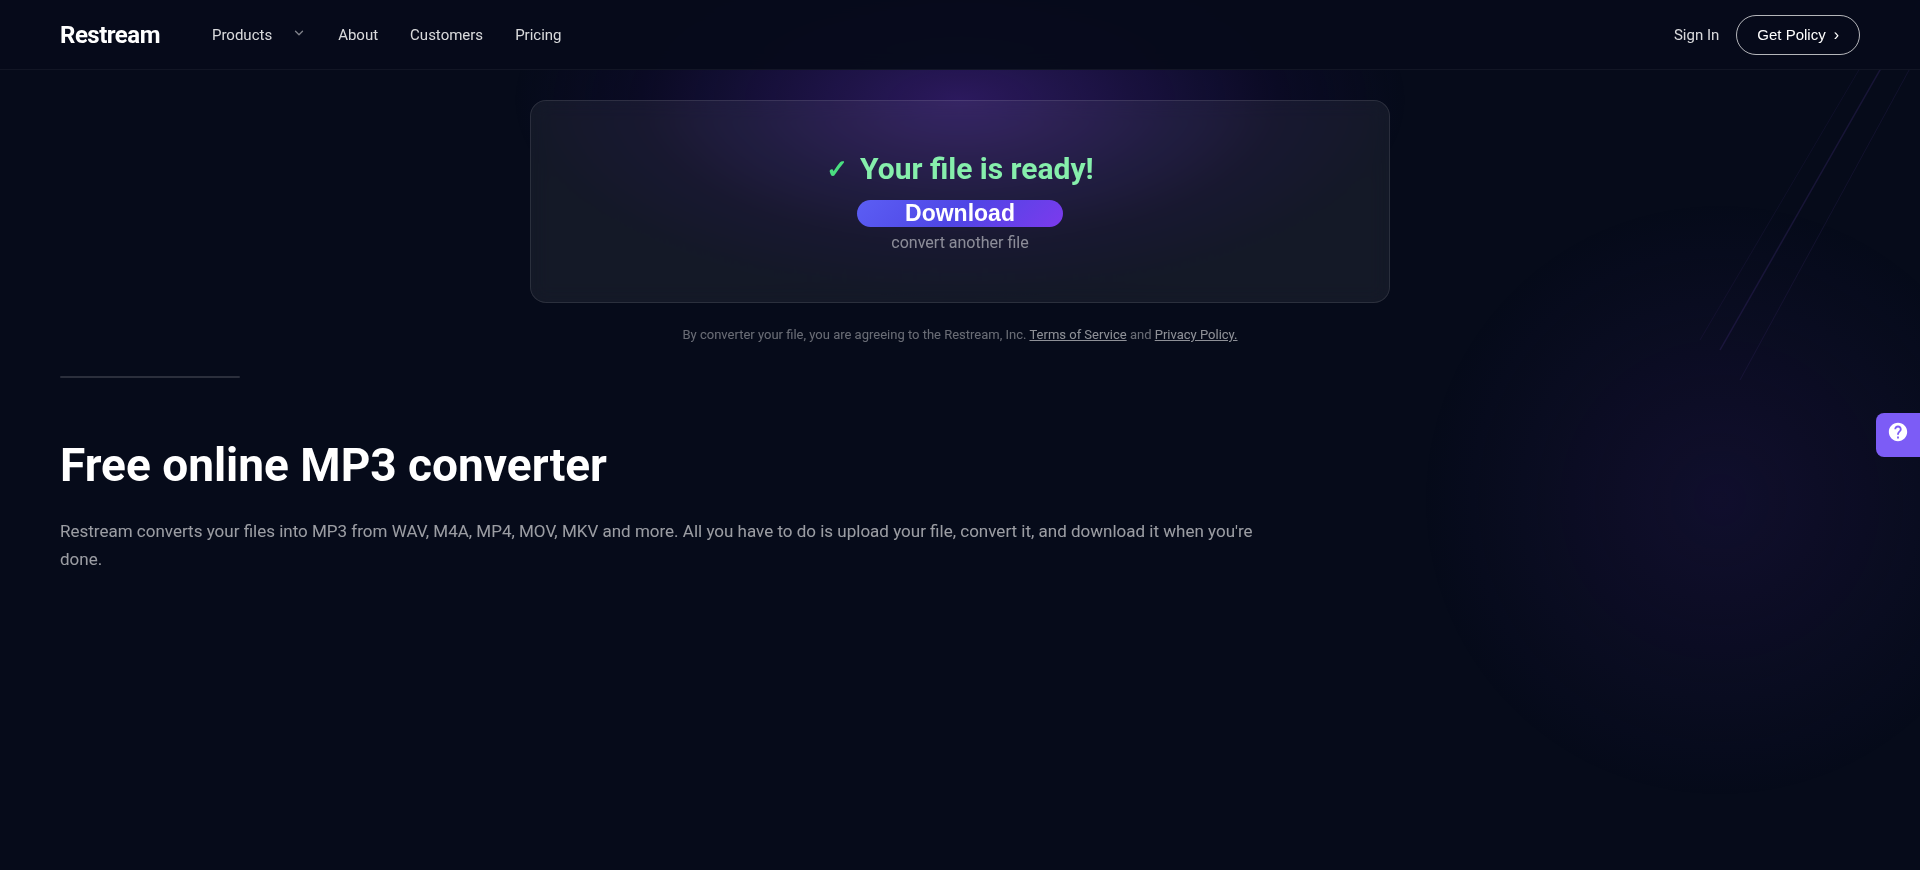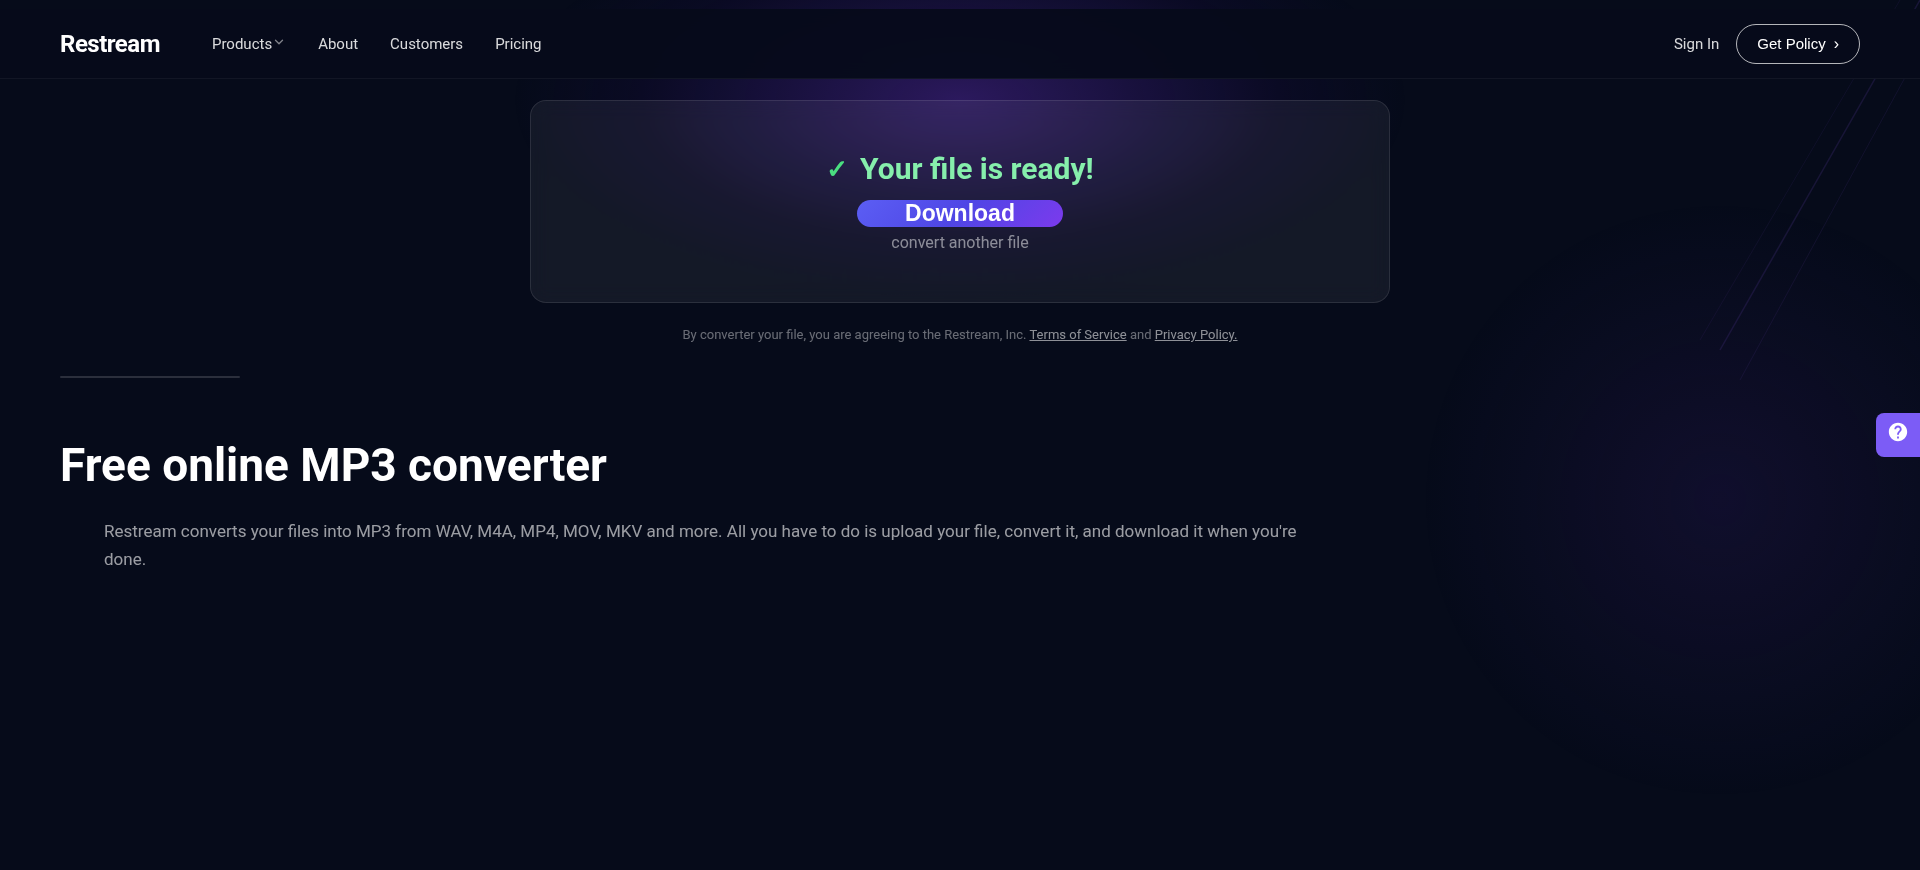--- a/index.html
+++ b/index.html
@@ -40,21 +40,21 @@
       width: 600px;
       height: 600px;
       background: radial-gradient(ellipse at center, rgba(60, 30, 120, 0.2) 0%, transparent 70%);
       pointer-events: none;
       z-index: 0;
     }
 
     
     .navbar {
       position: fixed;
-      top: 9px;
+      top: 0;
       left: 0;
       right: 0;
       height: 70px;
       display: flex;
       align-items: center;
       justify-content: space-between;
       padding: 0 60px;
       background: rgba(6, 11, 26, 0.95);
       backdrop-filter: blur(10px);
       border-bottom: 1px solid rgba(255,255,255,0.05);
@@ -77,21 +77,21 @@
 
     .nav-links {
       display: flex;
       align-items: center;
       gap: 8px;
     }
 
     .nav-item {
       display: flex;
       align-items: flex-start;
-      gap: 0;
+      gap: 20px;
       padding: 8px 12px;
       color: rgba(255,255,255,0.85);
       font-size: 15px;
       font-weight: 400;
       cursor: pointer;
       border-radius: 6px;
       text-decoration: none;
       transition: color 0.2s;
     }
 
@@ -254,21 +254,20 @@
       color: #fff;
       margin-bottom: 24px;
       line-height: 1.2;
     }
 
     .section-description {
       color: rgba(255,255,255,0.6);
       font-size: 17px;
       line-height: 1.65;
       max-width: 1200px;
-      margin-left: 44px;
     }
 
     
     .support-btn {
       position: fixed;
       right: 0;
       top: 50%;
       transform: translateY(-50%);
       background: #7c5cf6;
       border: none;

